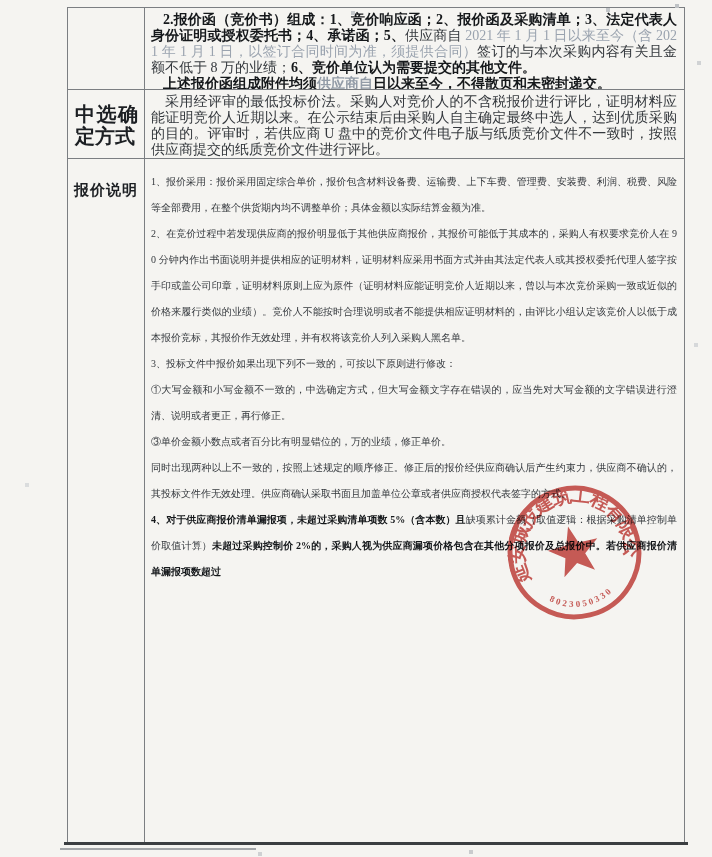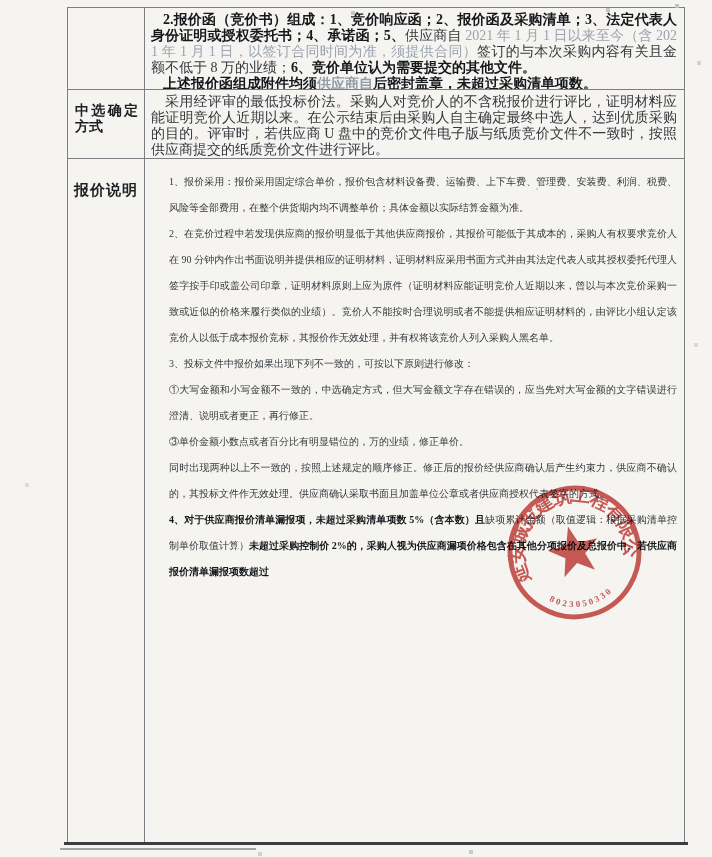--- a/index.html
+++ b/index.html
@@ -33,37 +33,37 @@
     position:absolute;
     left:60px;top:848px;
     width:196px;height:2px;
     background:#a3a6a9;
   }
   .row{
     display:flex;
     box-sizing:border-box;
     border-bottom:1px solid #7b7e82;
   }
-  .row:last-child{border-bottom:none;gap:18px;}
+  .row:last-child{border-bottom:none;}
   .row-0{height:82px;}
   .row-1{height:69px;}
   .row-2{height:684px;}
   .label-cell{
     box-sizing:border-box;
     width:77px;
     flex:0 0 77px;
     border-right:1px solid #7b7e82;
     color:#1c1f23;
     font-weight:600;
   }
   .row-0 .label-cell{}
   .row-1 .label-cell{
     padding:13px 6px 0 7px;
-    font-size:14px;
-    line-height:16px;
+    font-size:20px;
+    line-height:22px;
     text-align:justify;
     text-align-last:left;
     word-break:break-all;
   }
   .row-2 .label-cell{
     padding-top:22px;
     font-size:15px;
     text-align:center;
     letter-spacing:1px;
   }
@@ -122,21 +122,21 @@
 </head>
 <body>
 
 <div class="page">
 
   <div class="doc-table" id="doc-table">
       <div class="row row-0">
         <div class="label-cell"></div>
         <div class="content-cell">
           <p><span class="seg seg-bold">2.报价函（竞价书）组成：1、竞价响应函；2、报价函及采购清单；3、法定代表人身份证明或授权委托书；4、承诺函；5、</span><span class="seg seg-normal">供应商自 </span><span class="seg seg-light">2021 年 1 月 1 日以来至今（含 2021 年 1 月 1 日，以签订合同时间为准，须提供合同）</span><span class="seg seg-normal">签订的与本次采购内容有关且金额不低于 8 万的业绩；</span><span class="seg seg-bold">6、竞价单位认为需要提交的其他文件。</span></p>
-          <p><span class="seg seg-bold">上述报价函组成附件均须</span><span class="seg seg-bold-light">供应商自</span><span class="seg seg-bold">后密封盖章，未超过采购清单项数。</span></p>
+          <p><span class="seg seg-bold">上述报价函组成附件均须</span><span class="seg seg-bold-light">供应商自</span><span class="seg seg-bold">日以来至今，不得散页和未密封递交。</span></p>
         </div>
       </div>
       <div class="row row-1">
         <div class="label-cell">中选确定方式</div>
         <div class="content-cell">
           <p><span class="seg seg-normal">采用经评审的最低投标价法。采购人对竞价人的不含税报价进行评比，证明材料应能证明竞价人近期以来。在公示结束后由采购人自主确定最终中选人，达到优质采购的目的。评审时，若供应商 U 盘中的竞价文件电子版与纸质竞价文件不一致时，按照供应商提交的纸质竞价文件进行评比。</span></p>
         </div>
       </div>
       <div class="row row-2">
         <div class="label-cell">报价说明</div>

